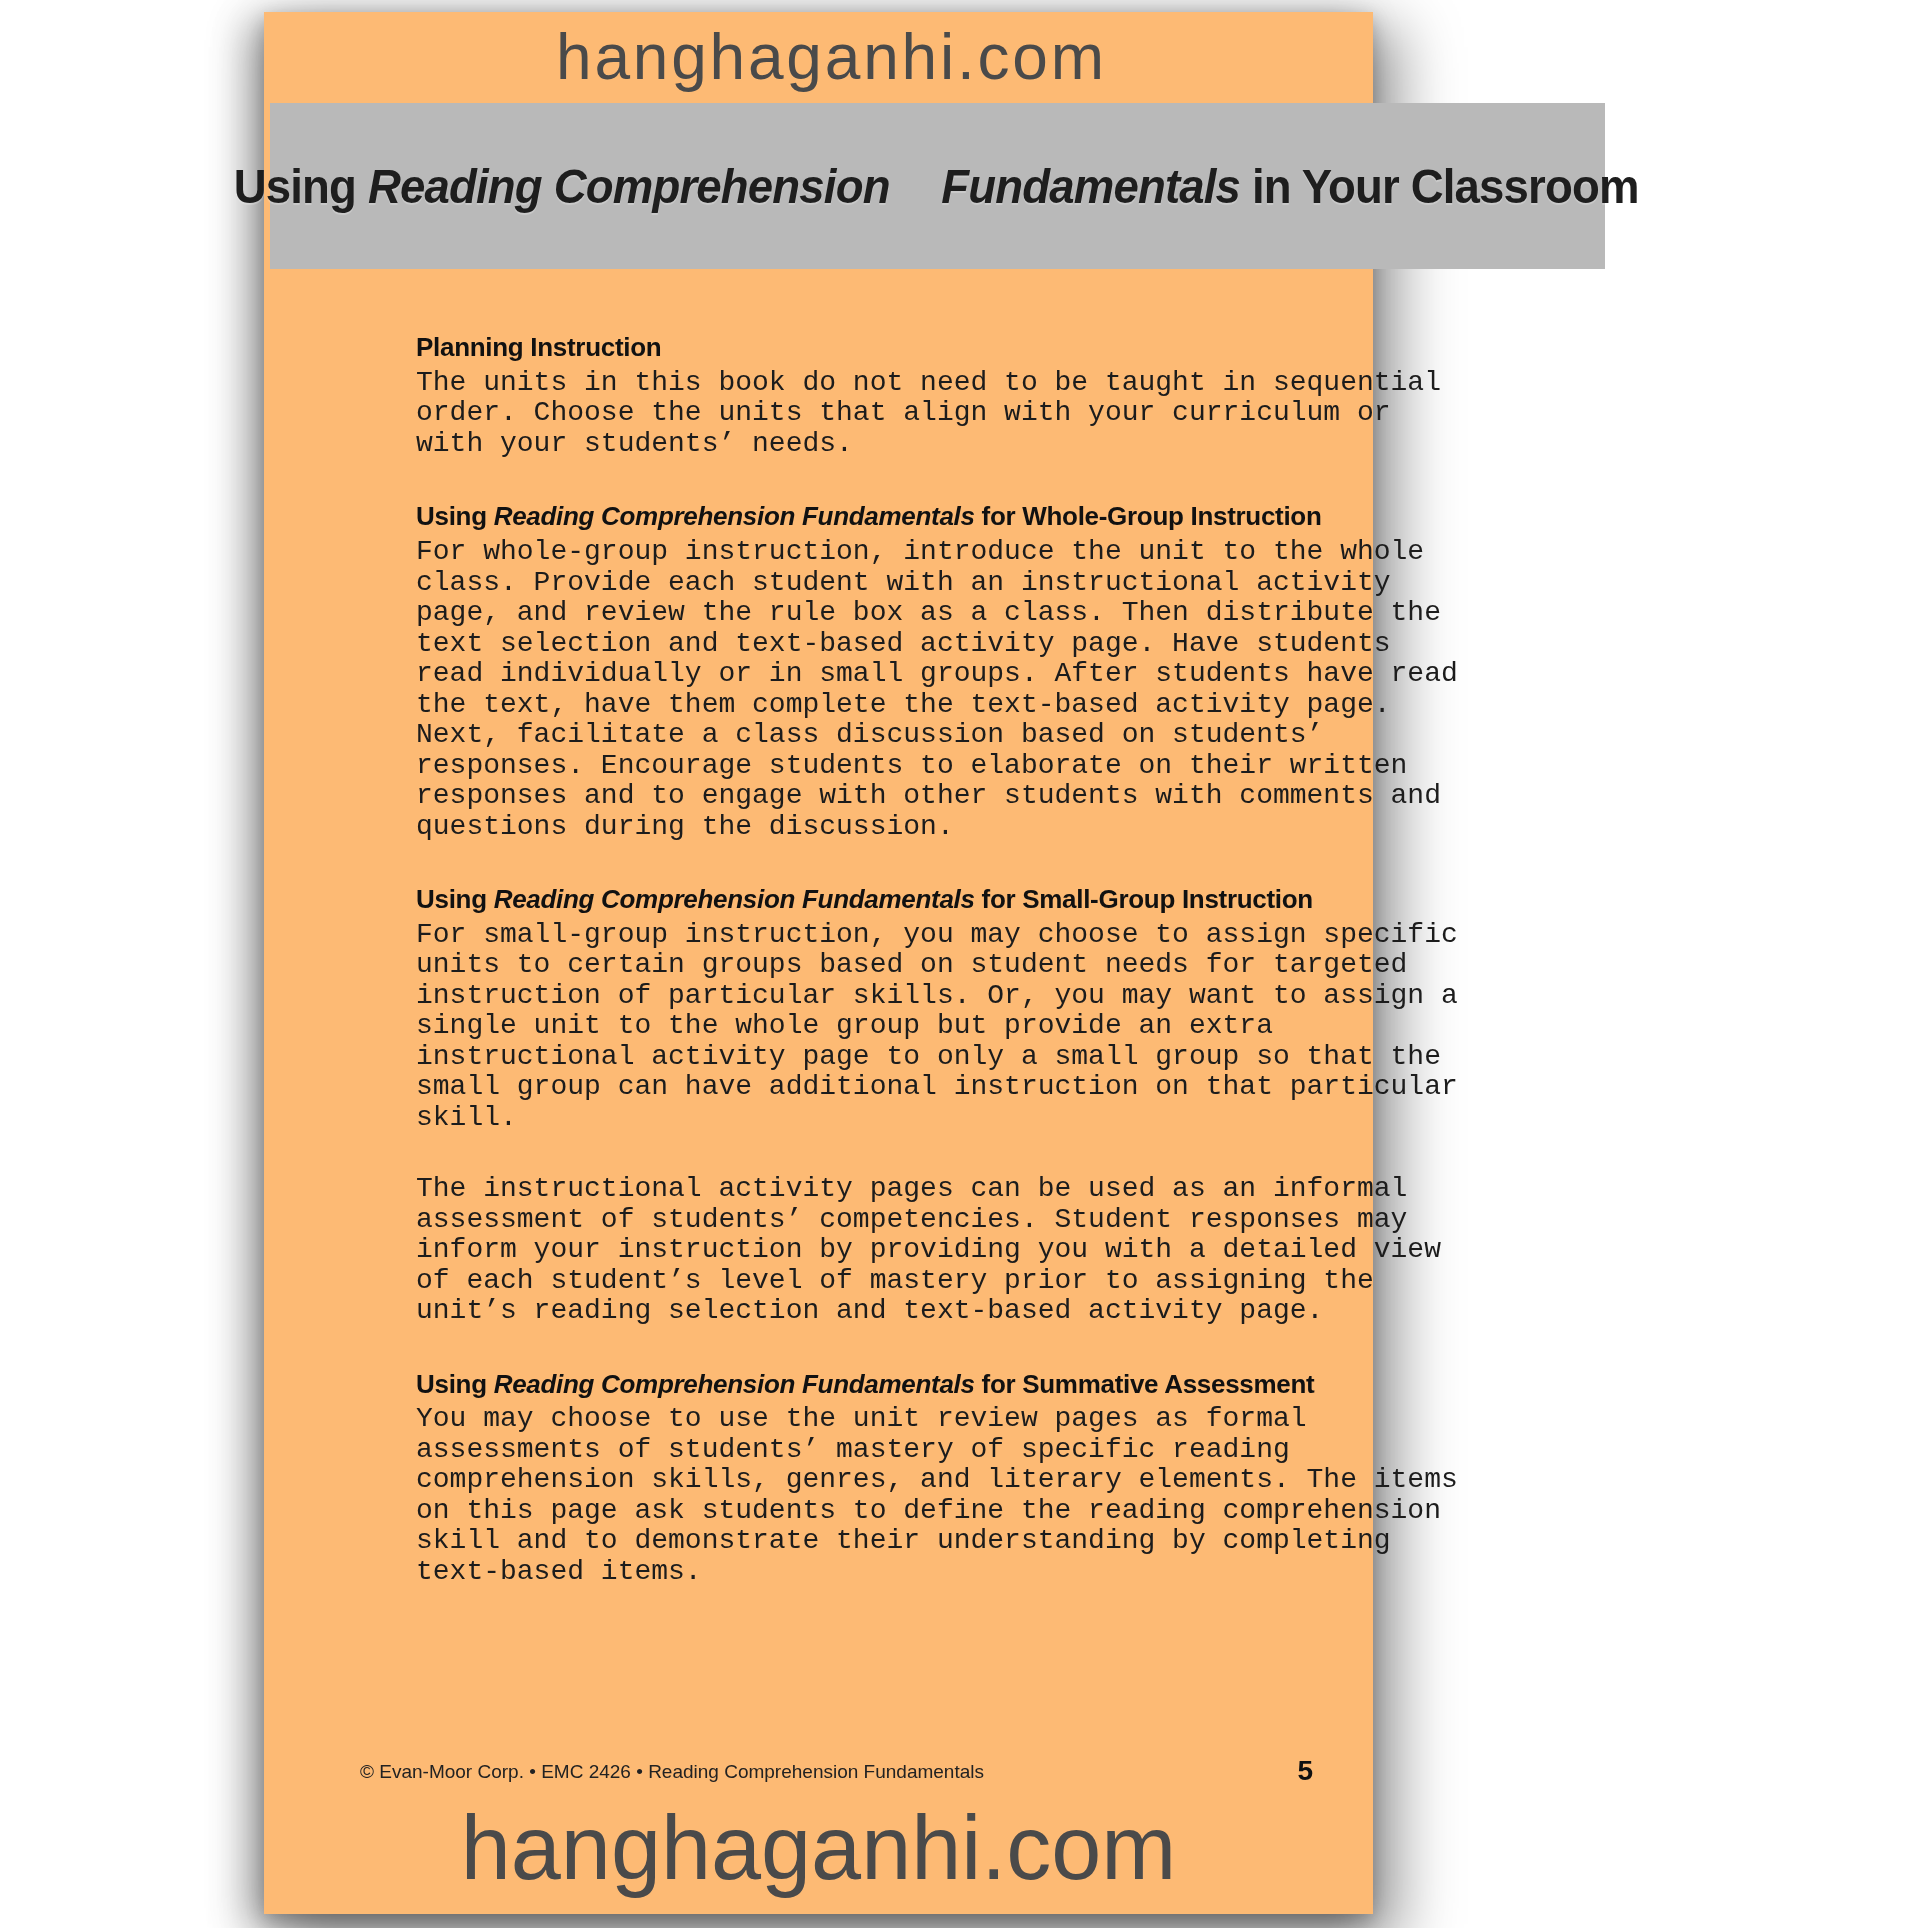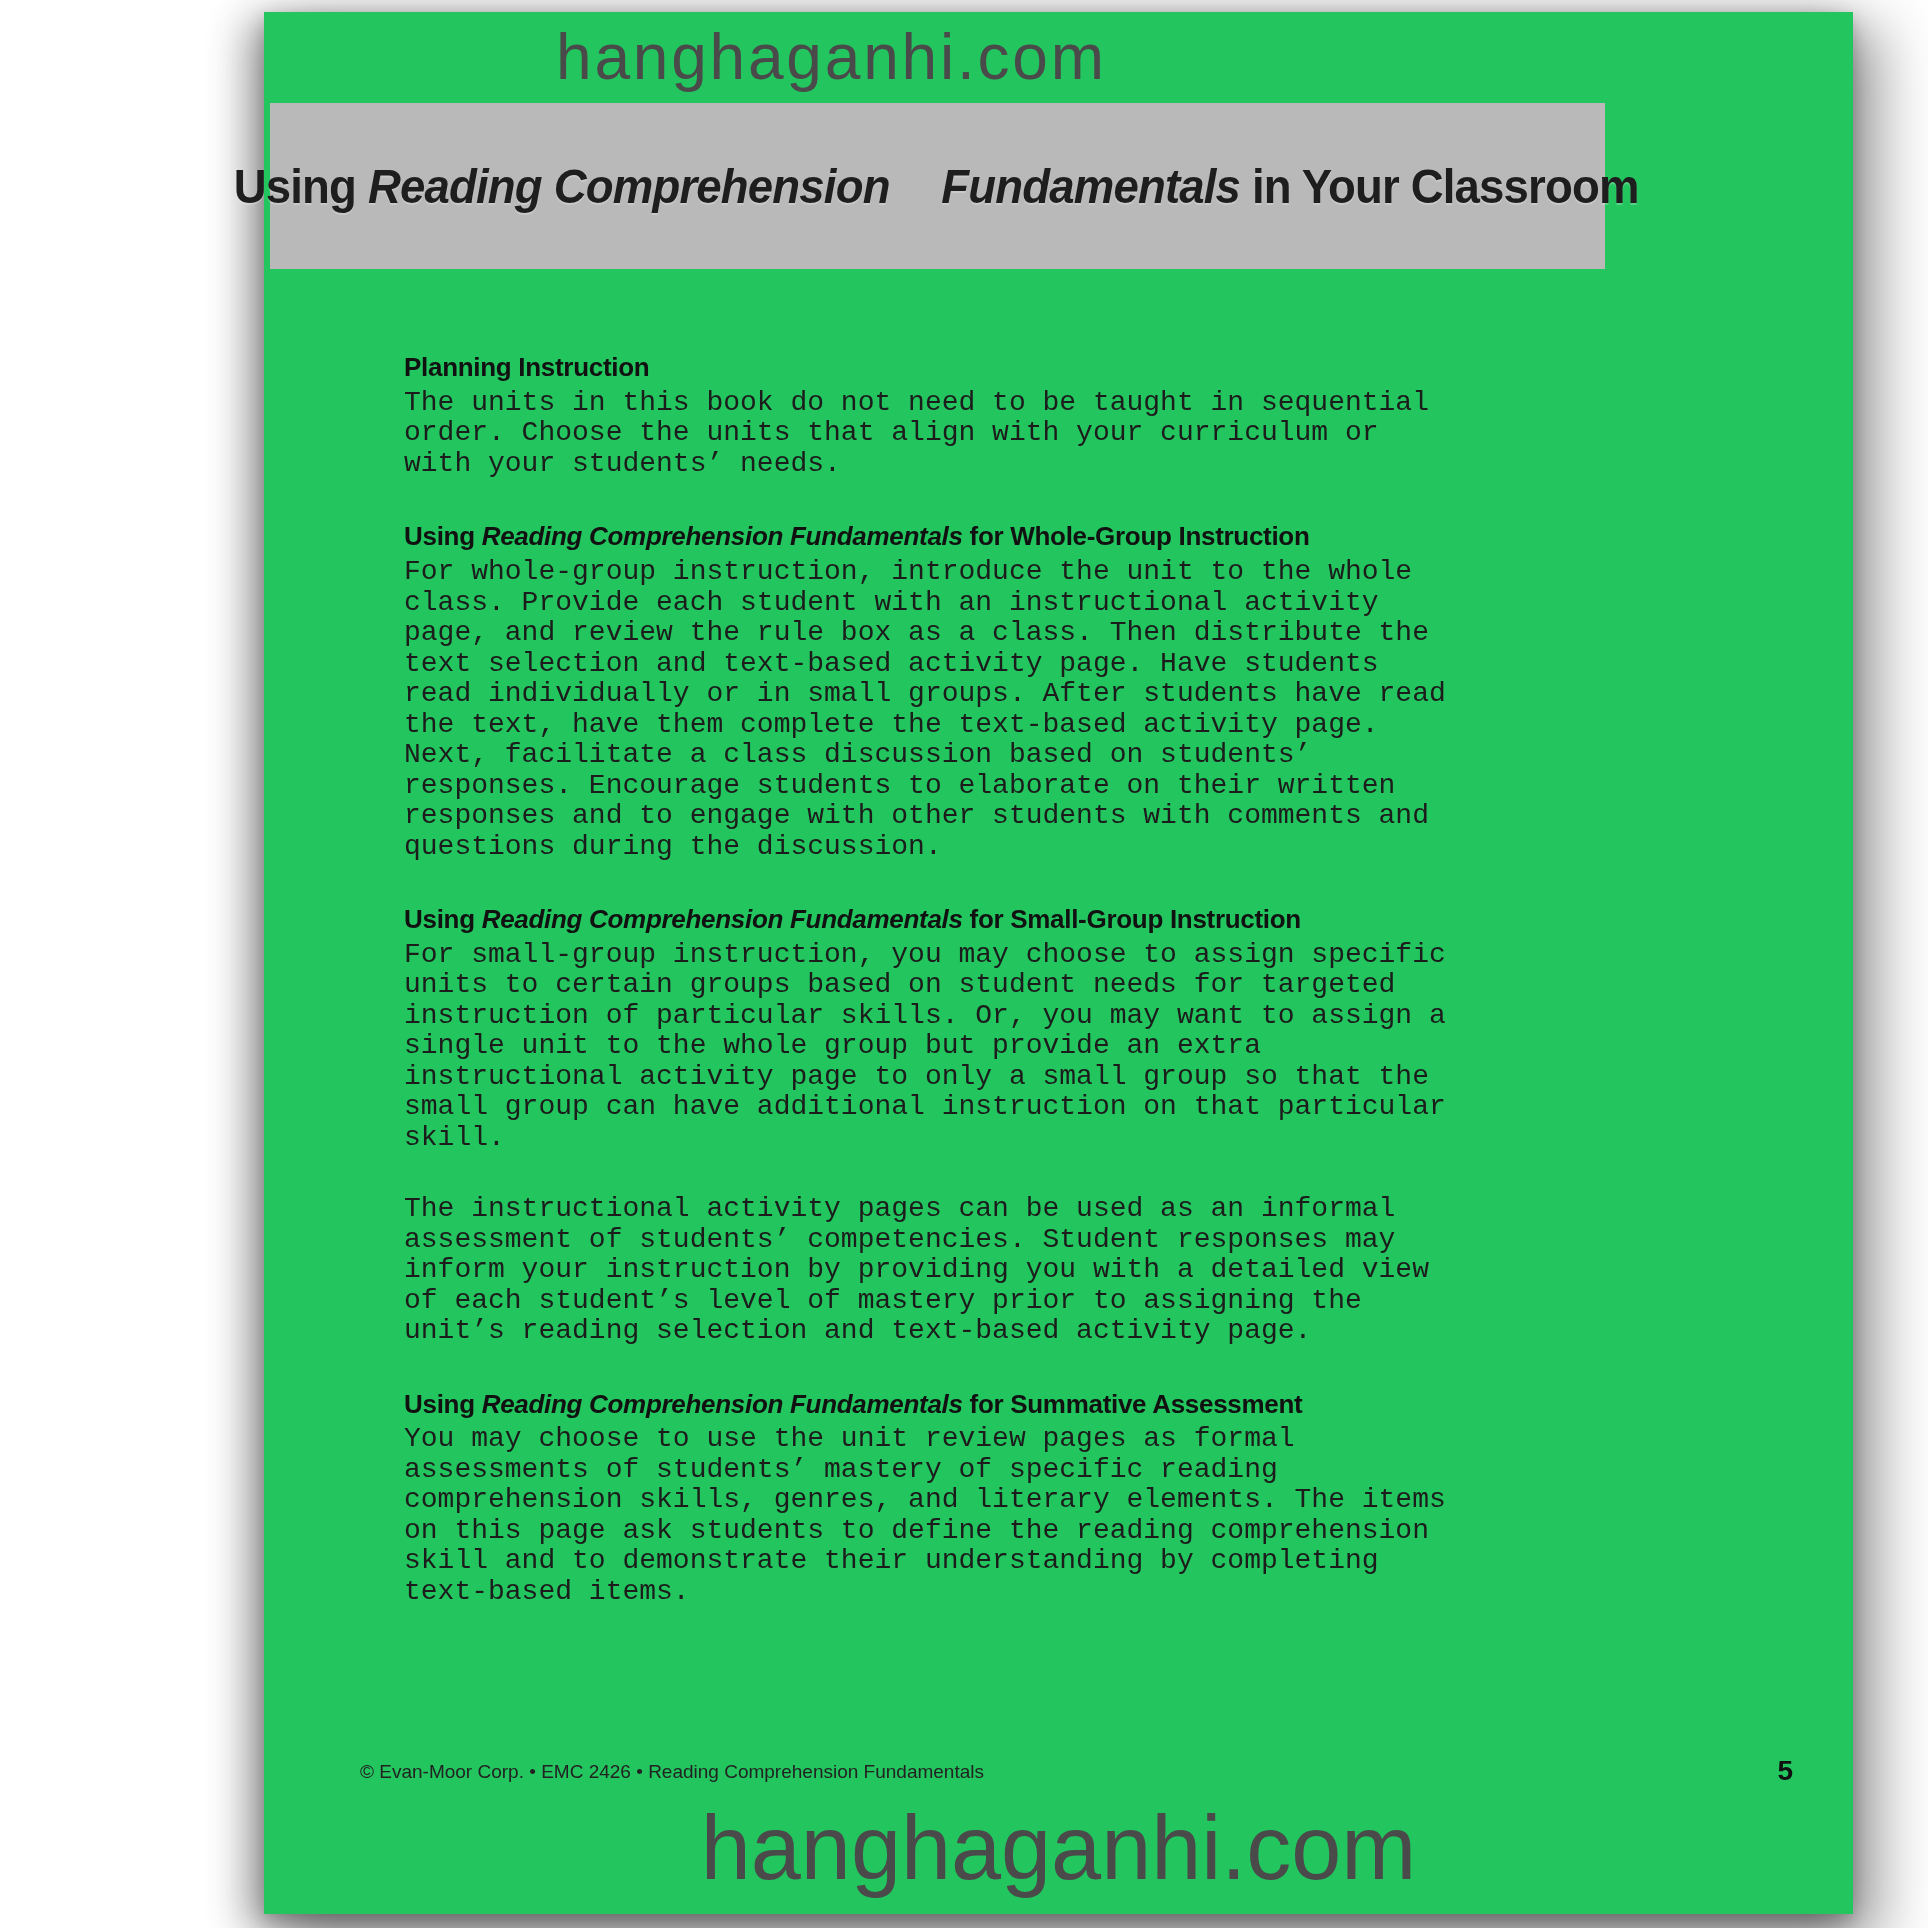--- a/index.html
+++ b/index.html
@@ -8,23 +8,23 @@
     width: 1928px;
     height: 1928px;
     background: #ffffff;
     overflow: hidden;
     font-family: "Liberation Sans", sans-serif;
   }
   .page {
     position: absolute;
     left: 264px;
     top: 12.2px;
-    width: 1589px;
+    width: 1109px;
     height: 1902px;
-    background: #22c55e;
+    background: #fdba74;
     box-shadow: 19px 22.6px 56px 7.5px rgba(0,0,0,0.38),
                 -15px 11.3px 38px 1.9px rgba(0,0,0,0.30),
                 0 5.6px 17px rgba(0,0,0,0.18);
   }
   .watermark {
     position: absolute;
     color: #4a4a4a;
     font-family: "Liberation Sans", sans-serif;
     white-space: nowrap;
   }
@@ -60,24 +60,23 @@
     color: #1e1e1e;
     letter-spacing: -0.9px;
     transform: scaleX(0.93);
     transform-origin: 50% 50%;
     text-shadow: 0 1.9px 0.9px rgba(255,255,255,0.25);
     white-space: nowrap;
   }
   .banner-line em { font-style: italic; }
   .content {
     position: absolute;
-    left: 140px;
+    left: 152px;
     top: 319px;
     width: 1047px;
-    margin-top: 20px;
   }
   .doc-section { margin: 0 0 41px 0; }
   .sec-head {
     font-family: "Liberation Sans", sans-serif;
     font-weight: bold;
     font-size: 26px;
     line-height: 32px;
     letter-spacing: -0.3px;
     color: #111111;
     margin: 0 0 4.7px 0;

